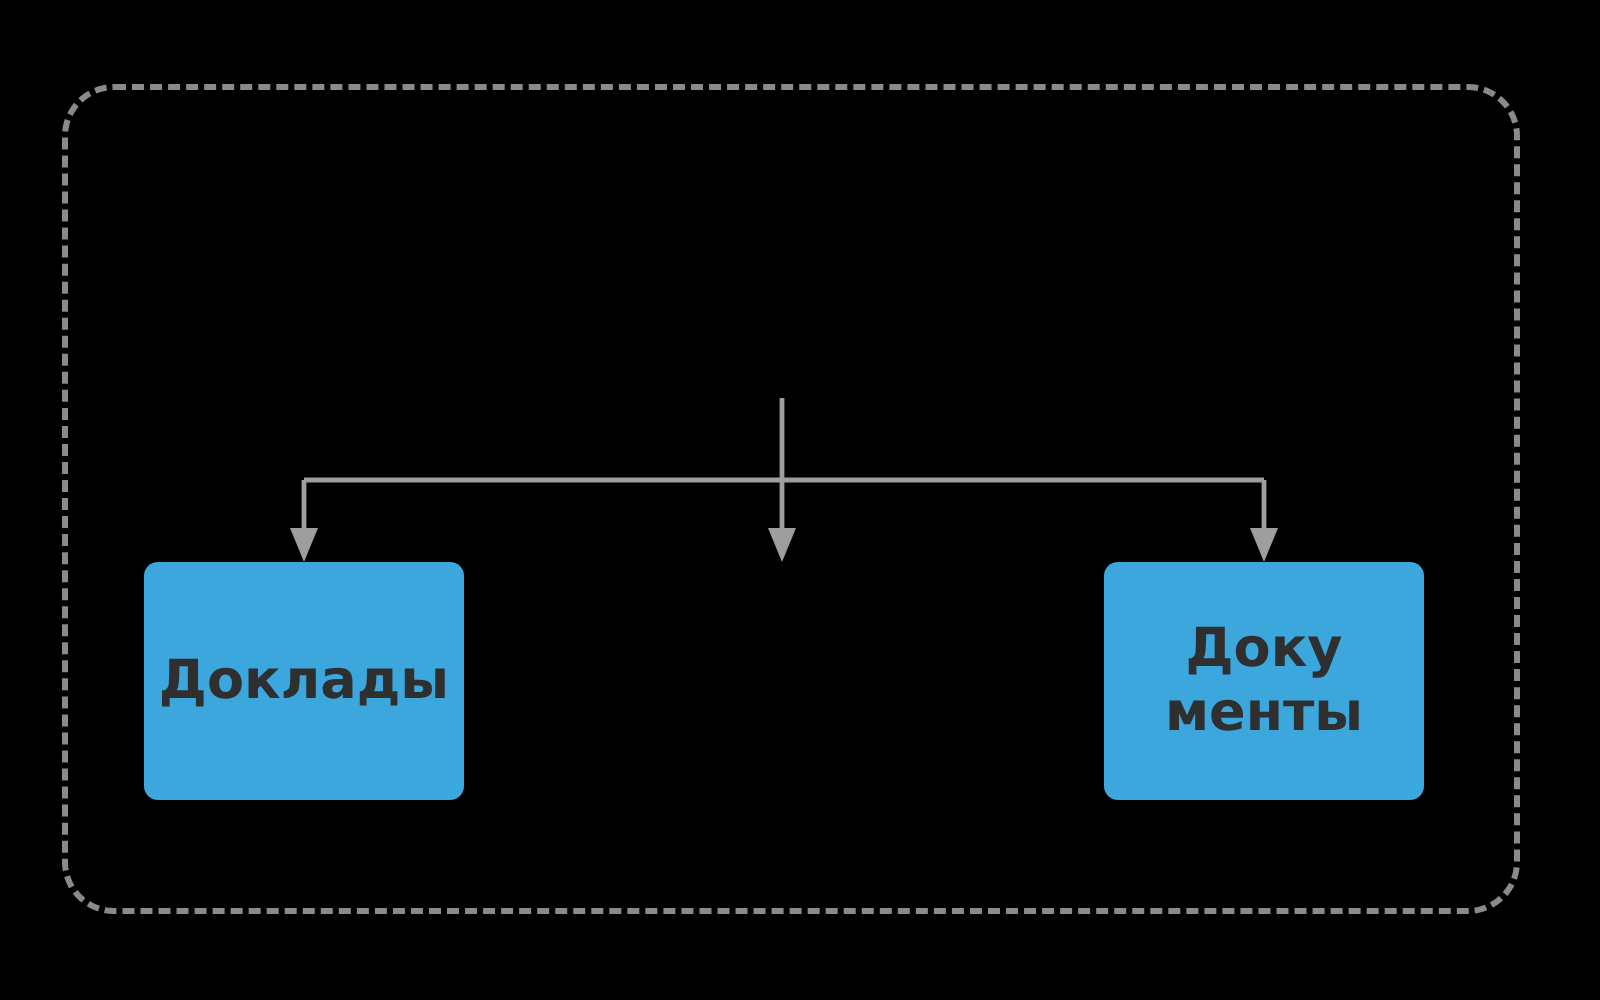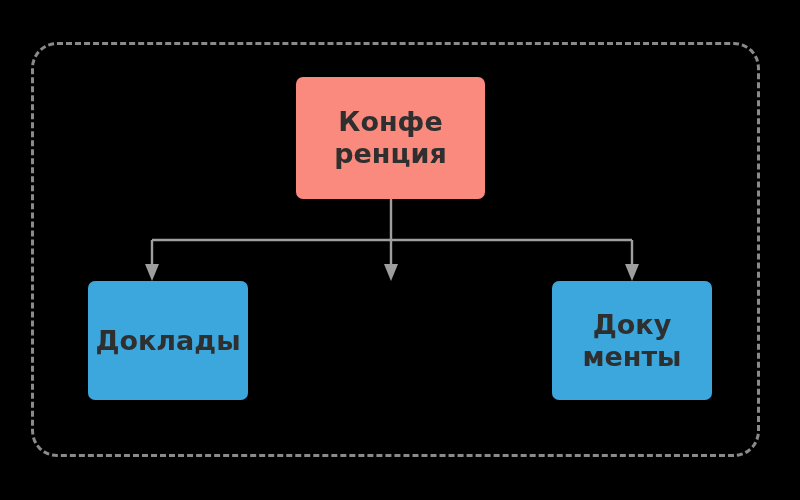--- a/index.html
+++ b/index.html
@@ -69,21 +69,21 @@
   }
 
   .node-child {
     top: 281px;
     width: 160px;
     height: 119px;
     background: #3ba7dd;
     font-size: 27px;
   }
 
-  #node-reports   { left: 72px; margin-left: 16px; }
+  #node-reports   { left: 72px; }
   #node-sponsors  { left: 312px; }
   #node-documents { left: 552px; }
 
   
   #node-sponsors .label {
     white-space: nowrap;
   }
   .label {
     display: block;
   }
@@ -103,24 +103,20 @@
       <path d="M391,240 L391,266"></path>
       <path d="M632,240 L632,266"></path>
     </g>
     <g fill="#9e9e9e" stroke="none">
       <polygon points="145,264 159,264 152,281"></polygon>
       <polygon points="384,264 398,264 391,281"></polygon>
       <polygon points="625,264 639,264 632,281"></polygon>
     </g>
   </svg>
 
-  <div class="node node-root" id="node-root">
-    <span class="label">Конфе
-ренция</span>
-  </div>
 
   <div class="node node-child" id="node-reports">
     <span class="label">Доклады</span>
   </div>
 
 
   <div class="node node-child" id="node-documents">
     <span class="label">Доку
 менты</span>
   </div>

